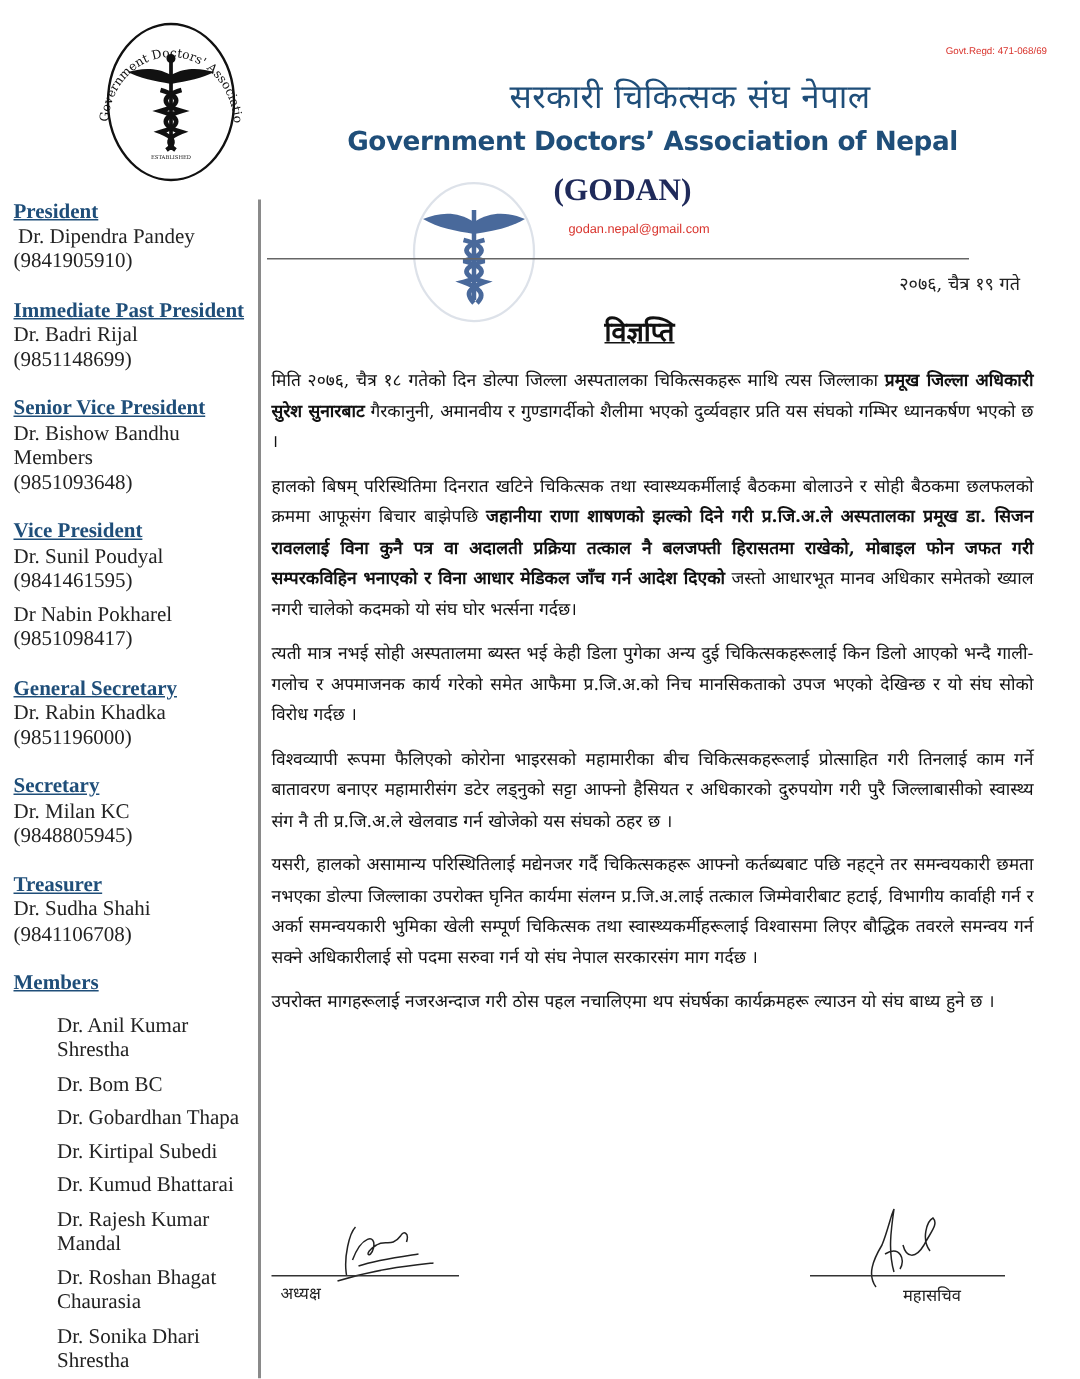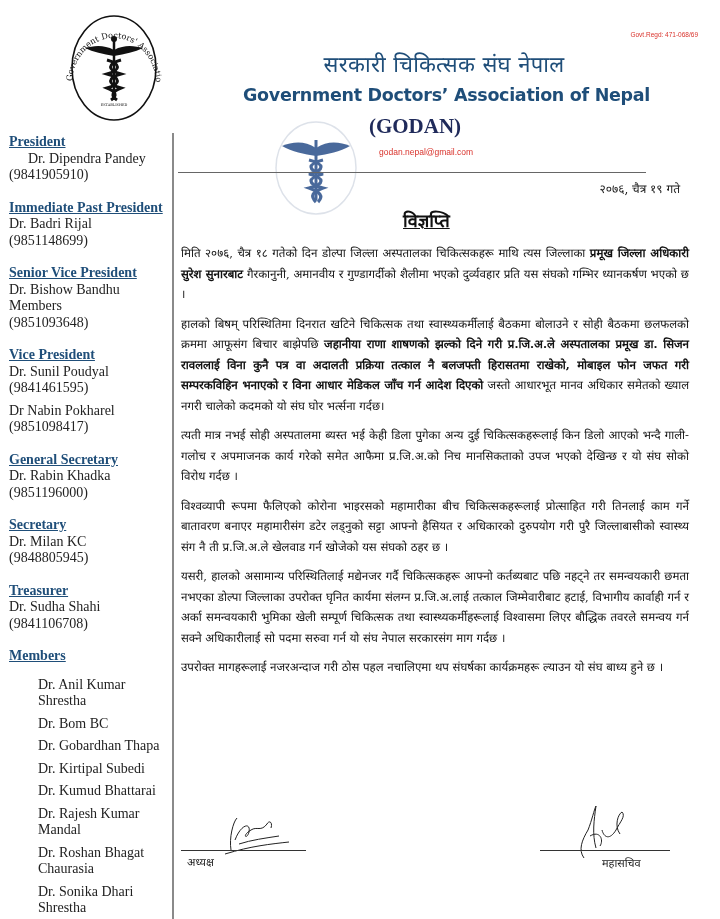--- a/index.html
+++ b/index.html
@@ -5,31 +5,31 @@
     html, body { margin: 0; padding: 0; background: #ffffff; }
     body { width: 720px; height: 919px; position: relative; overflow: hidden; font-family: "DejaVu Serif", serif; color: #111; }
 
     
     .sidebar { position: absolute; left: 0; top: 0; width: 172px; height: 919px; }
     .logo { position: absolute; left: 55px; top: 12px; width: 118px; height: 110px; }
     .side-list { position: absolute; left: 9px; top: 134px; width: 162px; font-family: Liberation Serif, serif; font-size: 14px; line-height: 16.5px; color: #222; }
     .role { color: #1f4e79; font-weight: bold; text-decoration: underline; margin-top: 0; }
     .role-gap { height: 16px; }
     .person { margin: 0; }
-    .person.indent { padding-left: 3px; margin-left: 16px; }
+    .person.indent { padding-left: 3px; }
     .sub-gap { height: 6px; }
     .members-gap { height: 12px; }
     .member { margin-bottom: 6px; padding-left: 29px; }
 
     .vdivider { position: absolute; left: 172px; top: 133px; width: 2px; height: 786px; background: #8a8a8a; }
 
     
     .regd { position: absolute; right: 22px; top: 31px; font-family: "Liberation Sans", sans-serif; font-size: 6.5px; color: #d9332c; }
-    .title-np { position: absolute; left: 259px; top: 48px; width: 370px; text-align: center; font-family: "DejaVu Sans", sans-serif; font-size: 22px; color: #1f4e79; letter-spacing: 0.3px; }
-    .title-en { position: absolute; left: 220px; top: 85px; width: 430px; text-align: right; font-family: "DejaVu Sans", sans-serif; font-weight: bold; font-size: 17.5px; color: #1f4e79; letter-spacing: -0.3px; }
+    .title-np { position: absolute; left: 275px; top: 48px; width: 370px; text-align: center; font-family: "DejaVu Sans", sans-serif; font-size: 22px; color: #1f4e79; letter-spacing: 0.3px; }
+    .title-en { position: absolute; left: 220px; top: 85px; width: 430px; text-align: center; font-family: "DejaVu Sans", sans-serif; font-weight: bold; font-size: 17.5px; color: #1f4e79; letter-spacing: -0.3px; }
     .title-abbr { position: absolute; left: 340px; top: 114px; width: 150px; text-align: center; font-family: Liberation Serif, serif; font-weight: bold; font-size: 21px; color: #1f2a5a; }
     .email { position: absolute; left: 379px; top: 147px; font-family: "Liberation Sans", sans-serif; font-size: 8.5px; color: #d9332c; }
     .watermark { position: absolute; left: 270px; top: 118px; width: 92px; height: 100px; opacity: 0.85; }
     .hrule { position: absolute; left: 178px; top: 172px; width: 468px; height: 1px; background: #666; }
 
     .date { position: absolute; right: 40px; top: 180px; font-family: "DejaVu Serif", serif; font-size: 12px; color: #222; }
     .doc-title { position: absolute; left: 403px; top: 208px; font-family: "DejaVu Serif", serif; font-size: 18px; font-weight: bold; text-decoration: underline; color: #111; }
 
     
     .body-text { position: absolute; left: 181px; top: 243px; width: 508px; font-family: "DejaVu Serif", serif; font-size: 11.6px; line-height: 20.5px; color: #111; text-align: justify; }

